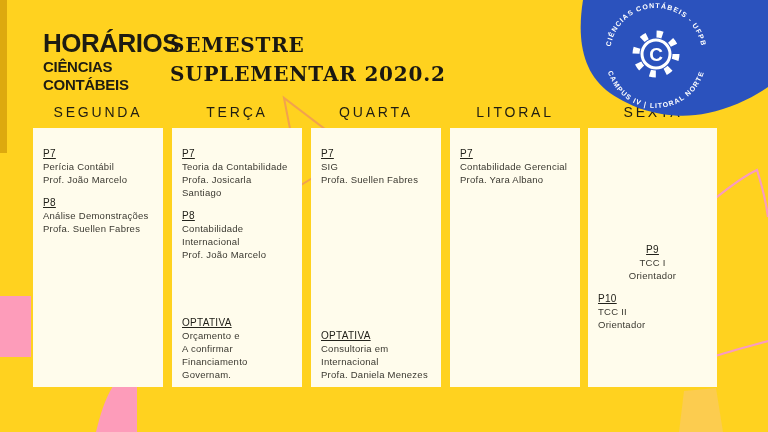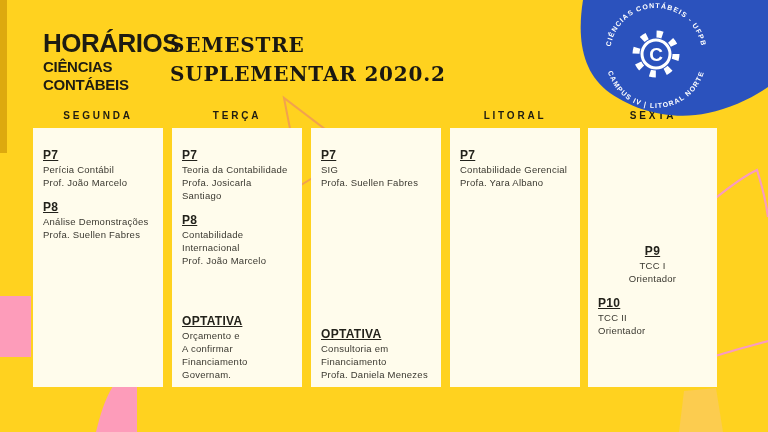--- a/index.html
+++ b/index.html
@@ -16,31 +16,31 @@
     position:absolute;left:43px;top:58px;font-size:15px;font-weight:bold;
     color:#1E1C12;line-height:18px;letter-spacing:-0.3px;
   }
   .title-main{
     position:absolute;left:170px;top:31px;
     font-family:"DejaVu Serif","Liberation Serif",serif;
     font-size:20px;font-weight:bold;color:#1A1812;line-height:29px;letter-spacing:0.8px;
   }
   
   .day-head{
-    position:absolute;top:110px;width:130px;text-align:center;
-    font-size:10px;font-weight:bold;letter-spacing:2.8px;color:#1F1D12;
+    position:absolute;top:104px;width:130px;text-align:center;
+    font-size:14px;font-weight:normal;letter-spacing:2.8px;color:#1F1D12;
   }
   
   .col{
     position:absolute;top:128px;height:259px;width:130px;background:#FFFCEC;
     box-sizing:border-box;padding:20px 10px 0 10px;z-index:2;
   }
   .slot{margin-bottom:11px;}
   .period{
-    display:block;font-size:12px;font-weight:bold;color:#23221B;
+    display:block;font-size:10px;font-weight:normal;color:#23221B;
     text-decoration:underline;margin-bottom:1px;letter-spacing:0.3px;
   }
   .line{font-size:9.5px;line-height:13px;color:#3A3830;letter-spacing:0.25px;}
   .push-mid{margin-top:96px;text-align:center;}
   .optativa{position:absolute;left:10px;bottom:6px;right:4px;}
   
   .deco{position:absolute;left:0;top:0;z-index:0;}
   .blob-layer{position:absolute;left:0;top:0;z-index:3;pointer-events:none;}
 </style>
 </head>
@@ -82,20 +82,21 @@
     </text>
     <g transform="translate(656,54)">
       <circle r="20" fill="none" stroke="#FFFFFF" stroke-width="7" stroke-dasharray="6 9.7"></circle>
       <circle r="14" fill="none" stroke="#FFFFFF" stroke-width="3"></circle>
       <text x="0" y="6.5" text-anchor="middle" font-family="Liberation Sans, sans-serif" font-size="19" font-weight="bold" fill="#FFFFFF">C</text>
     </g>
   </svg>
 
   <div class="day-head" style="left:33px">SEGUNDA</div>
   <div class="day-head" style="left:172px">TERÇA</div>
+  <div class="day-head" style="left:311px">QUARTA</div>
   <div class="day-head" style="left:450px">LITORAL</div>
   <div class="day-head" style="left:588px">SEXTA</div>
 
   <div class="col" style="left:33px">
     <div class="slot">
       <span class="period">P7</span>
       <div class="line">Perícia Contábil</div>
       <div class="line">Prof. João Marcelo</div>
     </div>
     <div class="slot">
@@ -126,21 +127,21 @@
 
   <div class="col" style="left:311px">
     <div class="slot">
       <span class="period">P7</span>
       <div class="line">SIG</div>
       <div class="line">Profa. Suellen Fabres</div>
     </div>
     <div class="optativa">
       <span class="period">OPTATIVA</span>
       <div class="line">Consultoria em</div>
-      <div class="line">Financiamento</div>
+      <div class="line">Internacional</div>
       <div class="line">Profa. Daniela Menezes</div>
     </div>
   </div>
 
   <div class="col" style="left:450px">
     <div class="slot">
       <span class="period">P7</span>
       <div class="line">Contabilidade Gerencial</div>
       <div class="line">Profa. Yara Albano</div>
     </div>

